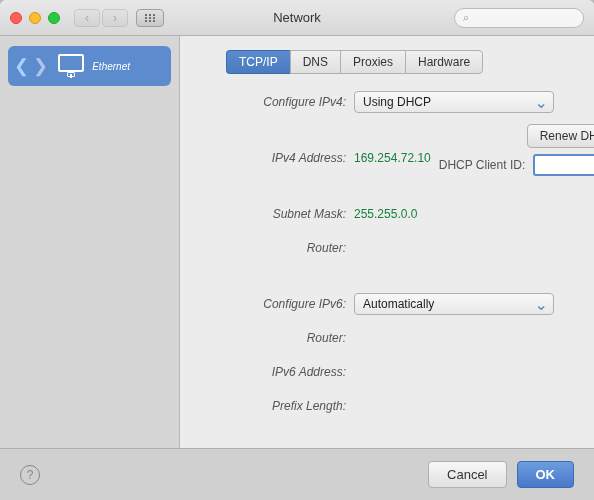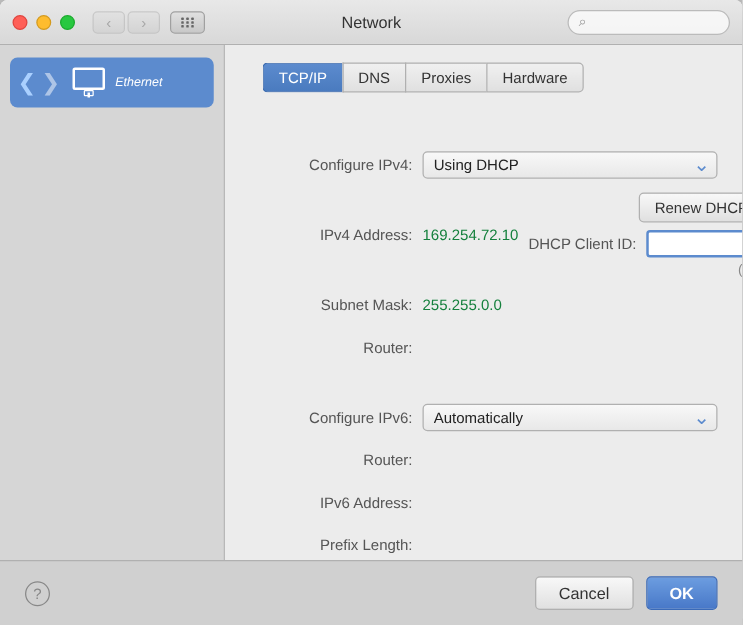--- a/index.html
+++ b/index.html
@@ -158,25 +158,24 @@
       background: #5c8bce;
       border-radius: 6px;
       margin: 0 8px;
       padding: 8px 6px;
       color: white;
     }
 
     
     .main-content {
       flex: 1;
-      padding: 14px 20px;
+      padding: 14px 36px;
       display: flex;
       flex-direction: column;
       overflow: hidden;
-      gap: 30px;
     }
 
     
     .tabs-bar {
       display: flex;
       gap: 0;
       margin-bottom: 16px;
       margin-left: 10px;
     }
     .tab {
@@ -215,41 +214,42 @@
       gap: 8px;
       min-height: 24px;
     }
 
     .form-label {
       text-align: right;
       color: #555;
       font-size: 12px;
       flex-shrink: 0;
       width: 130px;
+      font-style: italic;
     }
 
     .form-value {
       font-size: 12px;
       color: #15803d;
     }
 
     .select-wrapper {
       position: relative;
       display: inline-block;
     }
     .form-select {
       appearance: none;
       -webkit-appearance: none;
       background: linear-gradient(to bottom, #f8f8f8, #e8e8e8);
       border: 1px solid #b0b0b0;
       border-radius: 4px;
       padding: 3px 28px 3px 8px;
       font-size: 12px;
       color: #222;
-      width: 236px;
+      width: 200px;
       cursor: pointer;
       outline: none;
     }
     .select-arrow {
       position: absolute;
       right: 6px;
       top: 50%;
       transform: translateY(-50%);
       pointer-events: none;
       color: #5c8bce;

